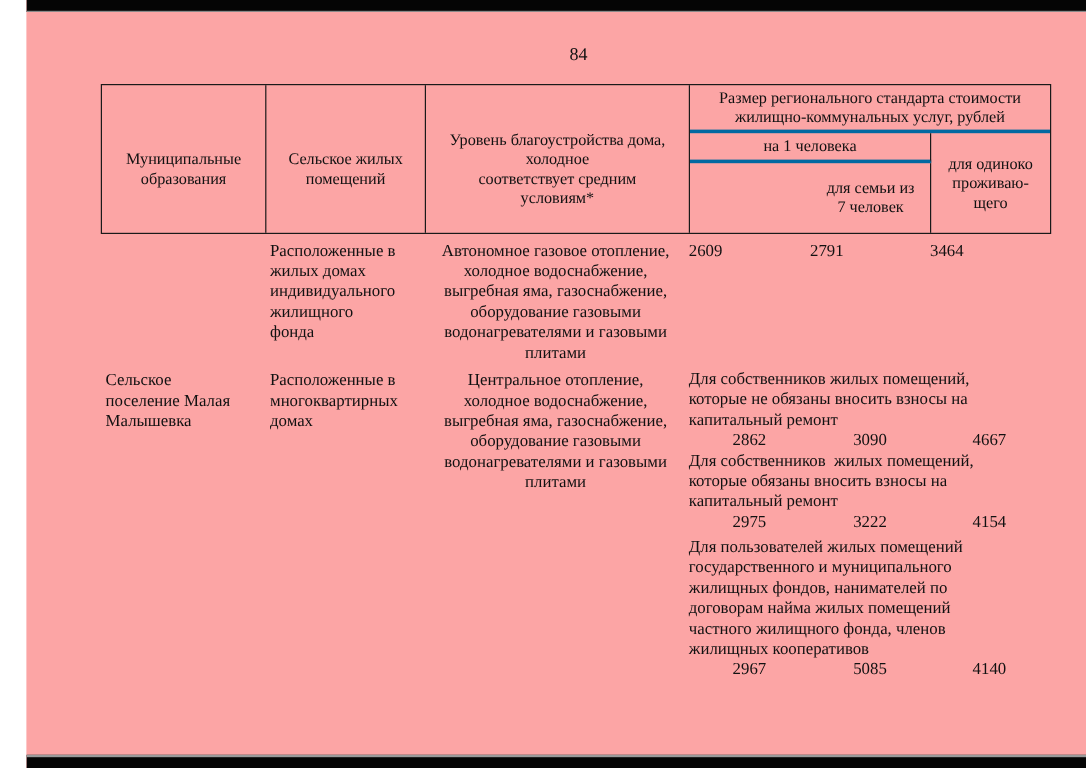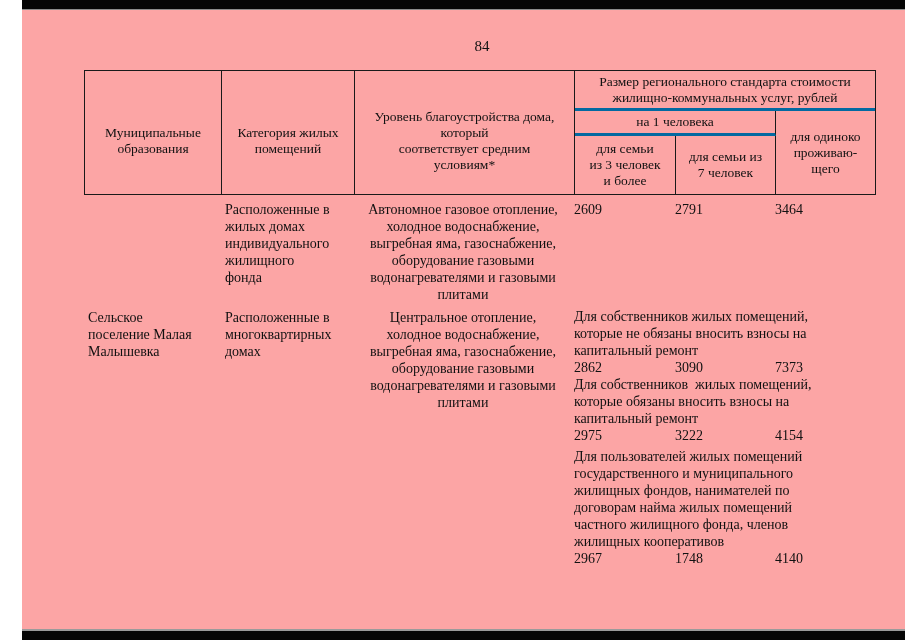--- a/index.html
+++ b/index.html
@@ -91,53 +91,50 @@
     padding-top: 6px;
   }
   .v1 { grid-column: 4; }
   .v2 { grid-column: 5; }
   .v3 { grid-column: 6; }
   .blocks { grid-column: 4 / 7; padding-top: 5px; }
   .block-label { white-space: pre-wrap; }
   .block-values {
     display: grid;
     grid-template-columns: 101px 100px 99px;
-    text-align: left;
+    text-align: center;
   }
   .block-gap { margin-top: 4px; }
 </style>
 </head>
 <body>
 
 <div class="page">
 
   <div class="scan-bar-top"></div>
 
   <div class="page-number">84</div>
 
   <div class="doc-table">
 
     <div class="thead">
       <div class="hcell br h-muni">Муниципальные
 образования</div>
-      <div class="hcell br h-cat">Категория жилых
+      <div class="hcell br h-cat">Сельское жилых
 помещений</div>
       <div class="hcell br h-level">Уровень благоустройства дома,
-который
+холодное
 соответствует средним
 условиям*</div>
       <div class="hcell bb h-size">Размер регионального стандарта стоимости
 жилищно-коммунальных услуг, рублей</div>
       <div class="hcell br bb h-per">на 1 человека</div>
       <div class="hcell h-single">для одиноко
 проживаю-
 щего</div>
-      <div class="hcell br h-fam3">для семьи
-из 3 человек
-и более</div>
       <div class="hcell br h-fam2">для семьи из
 7 человек</div>
     </div>
 
     <div class="tbody">
 
       <div class="trow row-a">
         <div class="bcell c-muni"></div>
         <div class="bcell c-cat">Расположенные в
 жилых домах
@@ -171,21 +168,21 @@
 
         <div class="blocks">
 
           <div class="block">
             <div class="block-label">Для собственников жилых помещений,
 которые не обязаны вносить взносы на
 капитальный ремонт</div>
             <div class="block-values">
               <span>2862</span>
               <span>3090</span>
-              <span>7373</span>
+              <span>4667</span>
             </div>
           </div>
 
           <div class="block">
             <div class="block-label">Для собственников  жилых помещений,
 которые обязаны вносить взносы на
 капитальный ремонт</div>
             <div class="block-values">
               <span>2975</span>
               <span>3222</span>
@@ -195,21 +192,21 @@
 
           <div class="block block-gap">
             <div class="block-label">Для пользователей жилых помещений
 государственного и муниципального
 жилищных фондов, нанимателей по
 договорам найма жилых помещений
 частного жилищного фонда, членов
 жилищных кооперативов</div>
             <div class="block-values">
               <span>2967</span>
-              <span>1748</span>
+              <span>5085</span>
               <span>4140</span>
             </div>
           </div>
 
         </div>
       </div>
 
     </div>
   </div>
 

